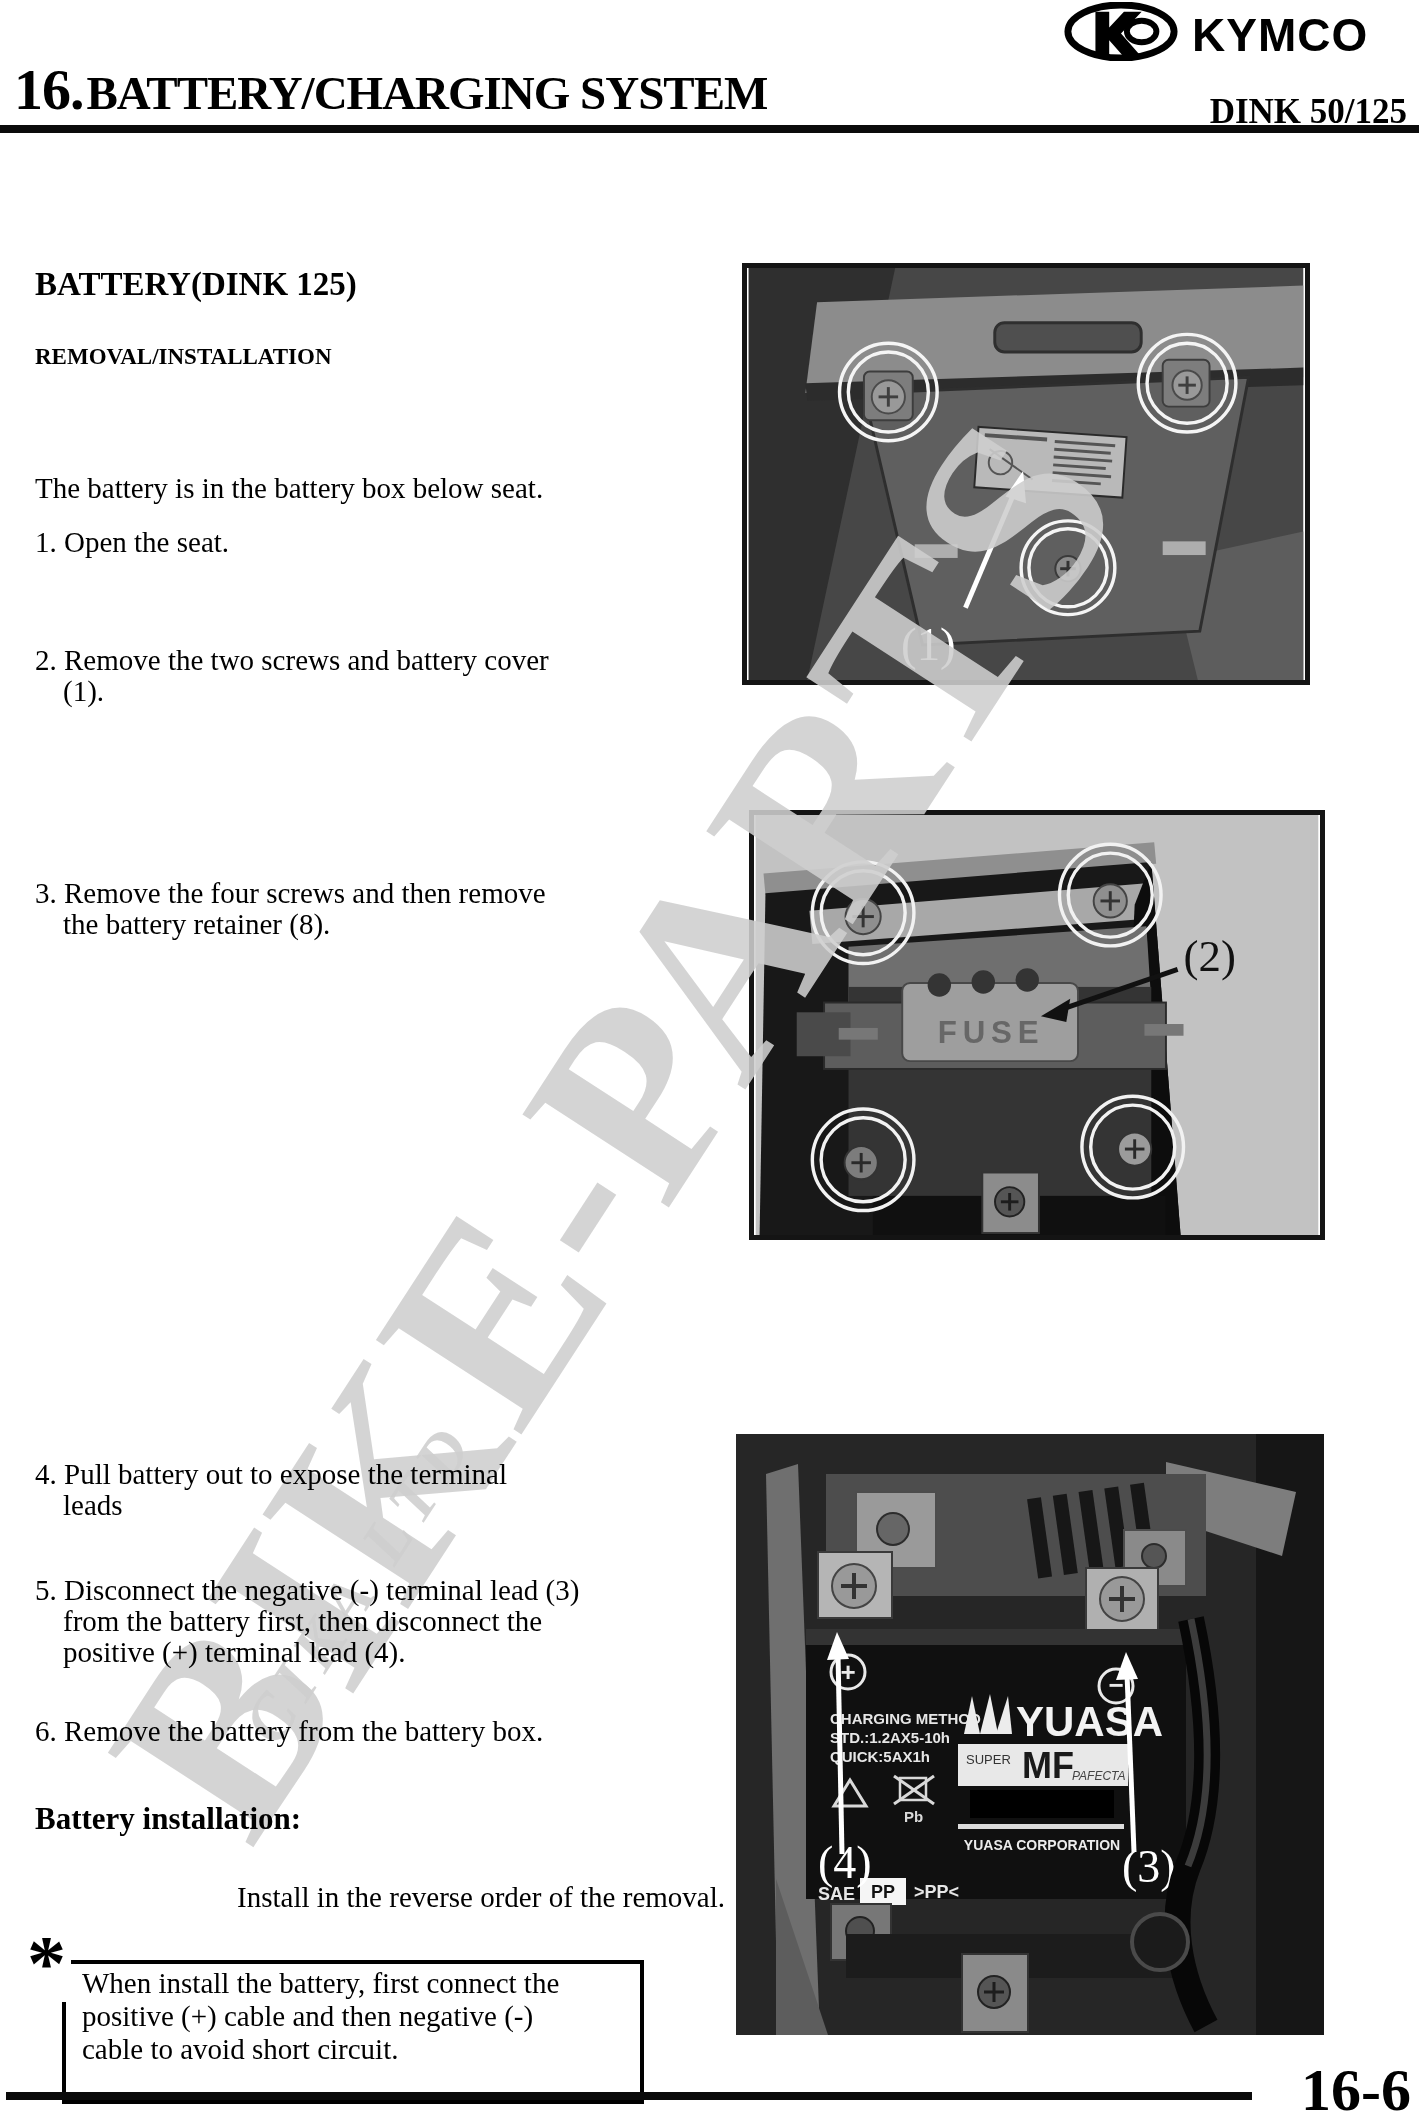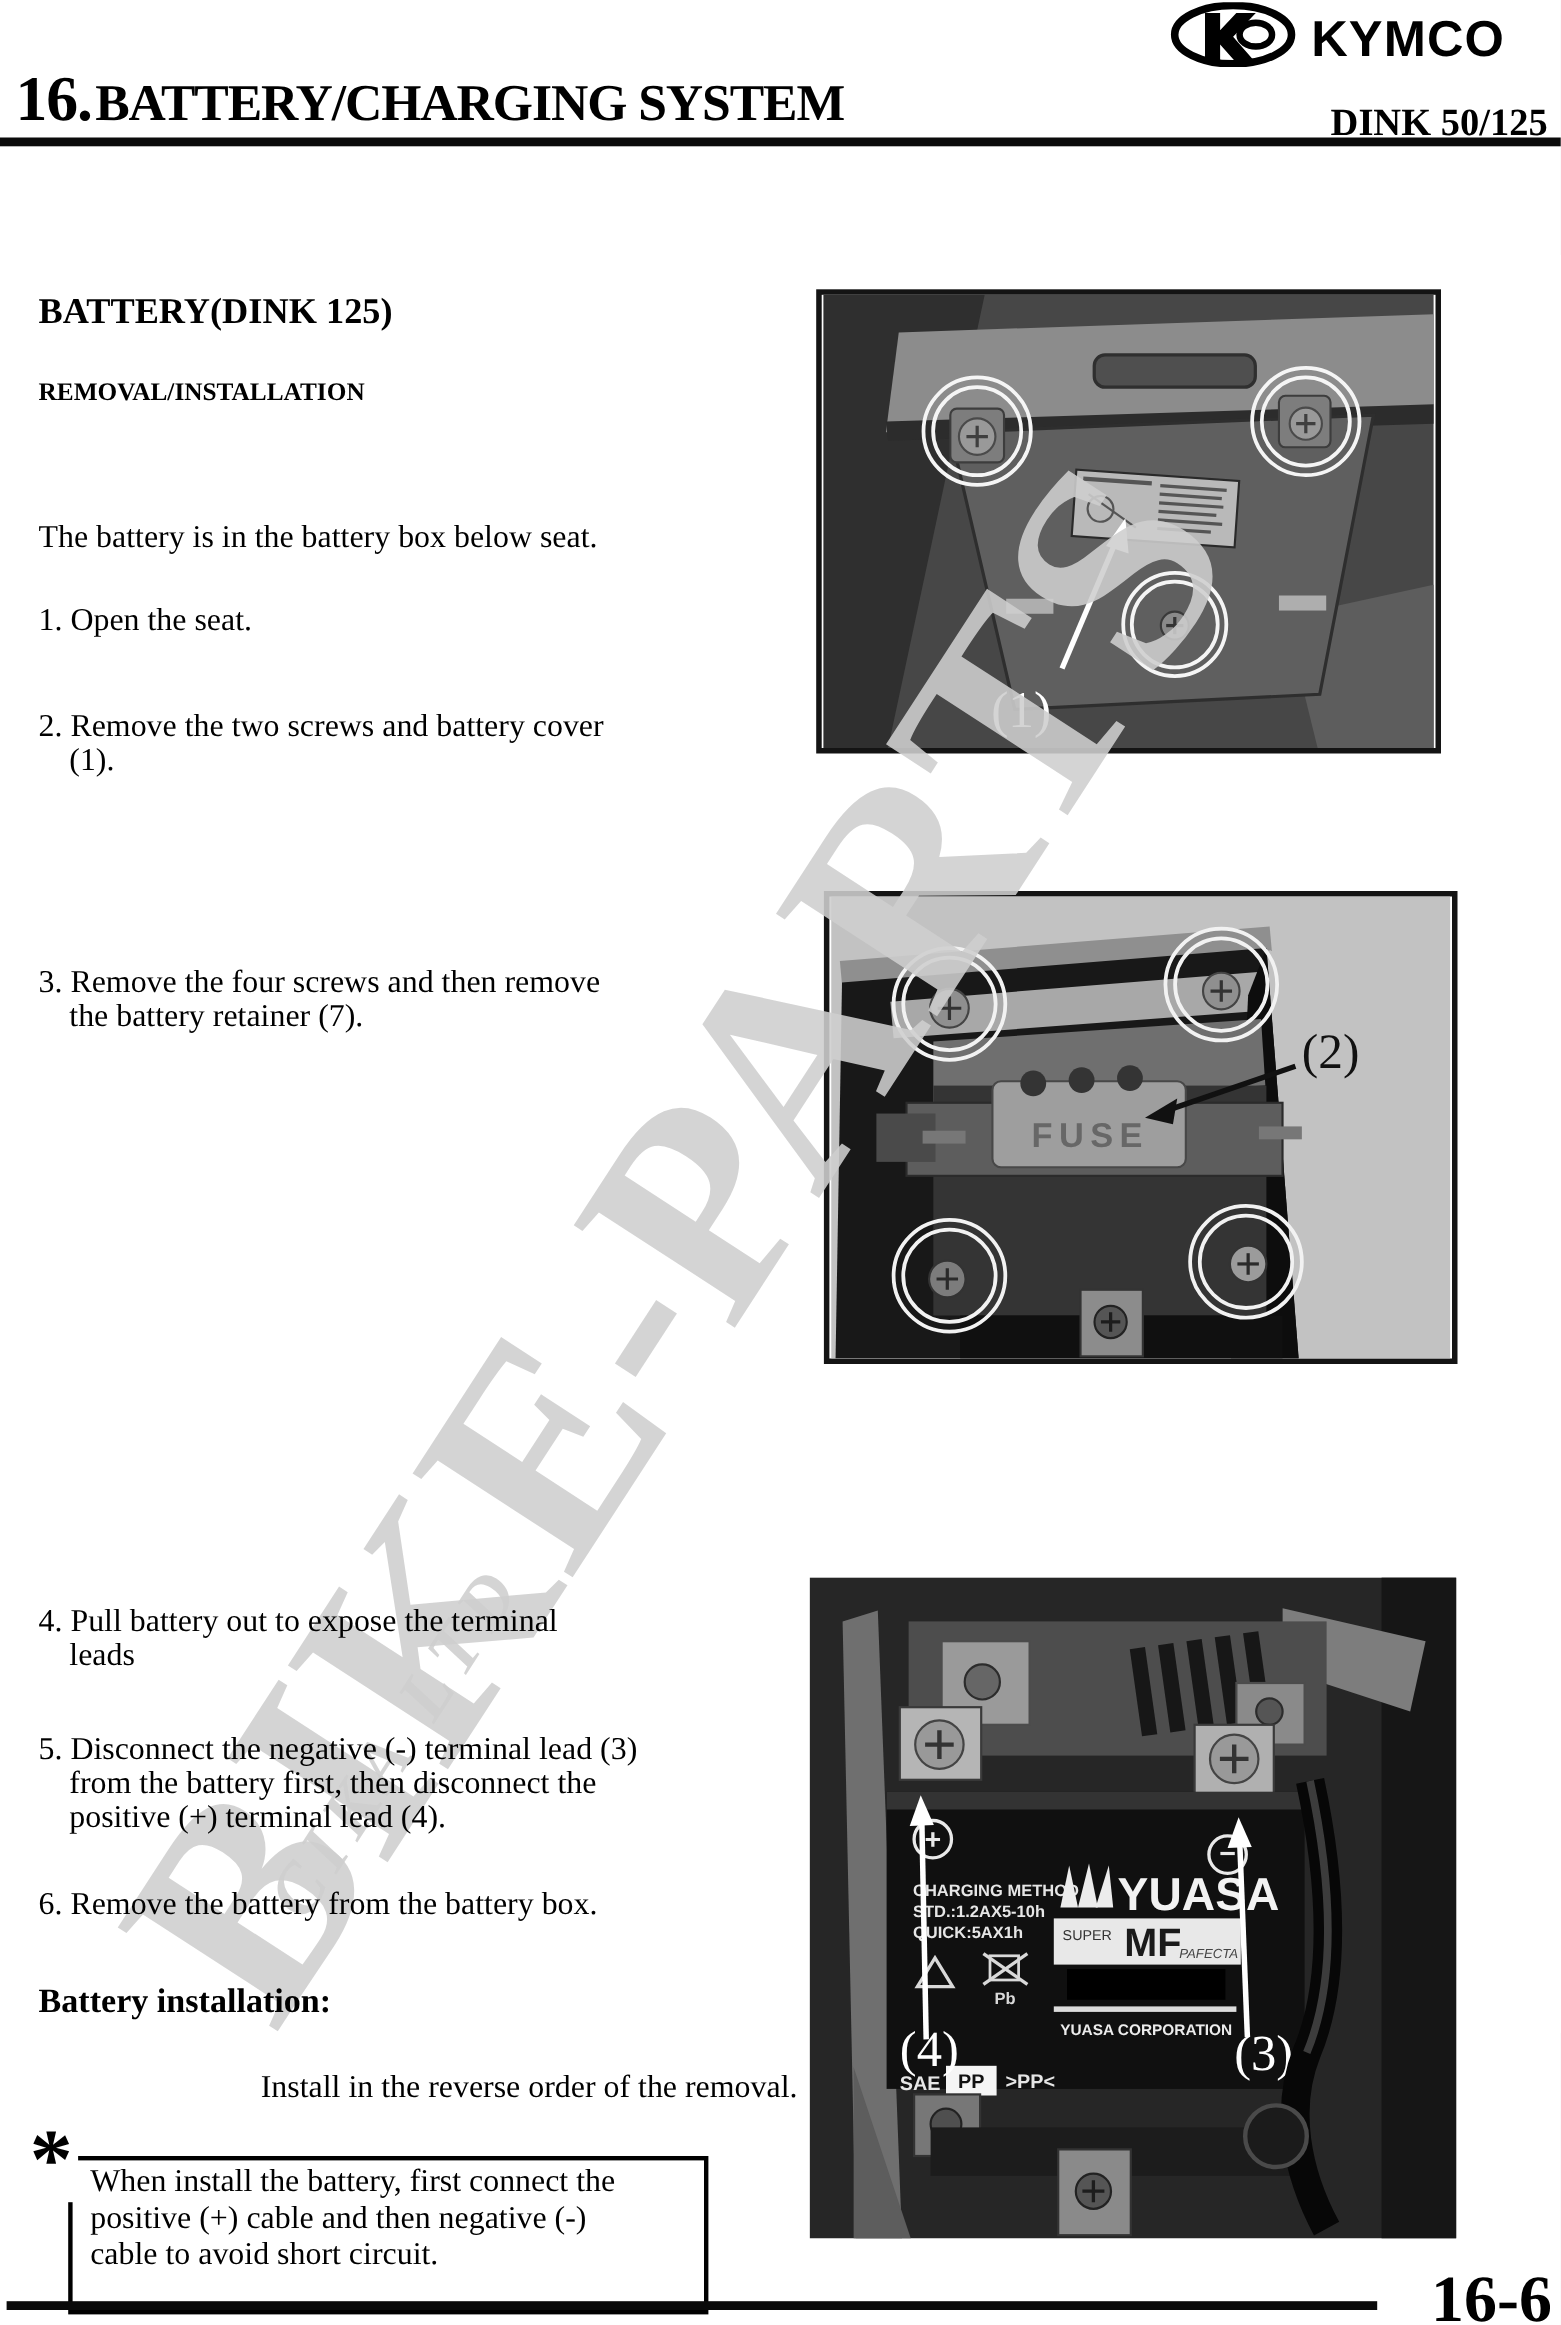--- a/index.html
+++ b/index.html
@@ -65,30 +65,30 @@
   <div class="abs model">DINK 50/125</div>
   <div class="abs header-rule"></div>
 
   <div class="wm wm1">BIKE-PARTS</div>
   <div class="wm wm2">CIKA LTD</div>
 
   <div class="txt sec-title">BATTERY(DINK 125)</div>
   <div class="txt sec-sub">REMOVAL/INSTALLATION</div>
   <div class="txt body-line" style="left:35px;top:473px;">The battery is in the battery box below seat.</div>
 
-  <div class="txt step" style="left:35px;top:549px;">
+  <div class="txt step" style="left:35px;top:527px;">
     <div>1. Open the seat.</div>
   </div>
   <div class="txt step" style="left:35px;top:645px;">
     <div>2. Remove the two screws and battery cover</div>
     <div class="cont">(1).</div>
   </div>
   <div class="txt step" style="left:35px;top:878px;">
     <div>3. Remove the four screws and then remove</div>
-    <div class="cont">the battery retainer (7).</div>
+    <div class="cont">the battery retainer (8).</div>
   </div>
   <div class="txt step" style="left:35px;top:1459px;">
     <div>4. Pull battery out to expose the terminal</div>
     <div class="cont">leads</div>
   </div>
   <div class="txt step" style="left:35px;top:1575px;">
     <div>5. Disconnect the negative (-) terminal lead (3)</div>
     <div class="cont">from the battery first, then disconnect the</div>
     <div class="cont">positive (+) terminal lead (4).</div>
   </div>

